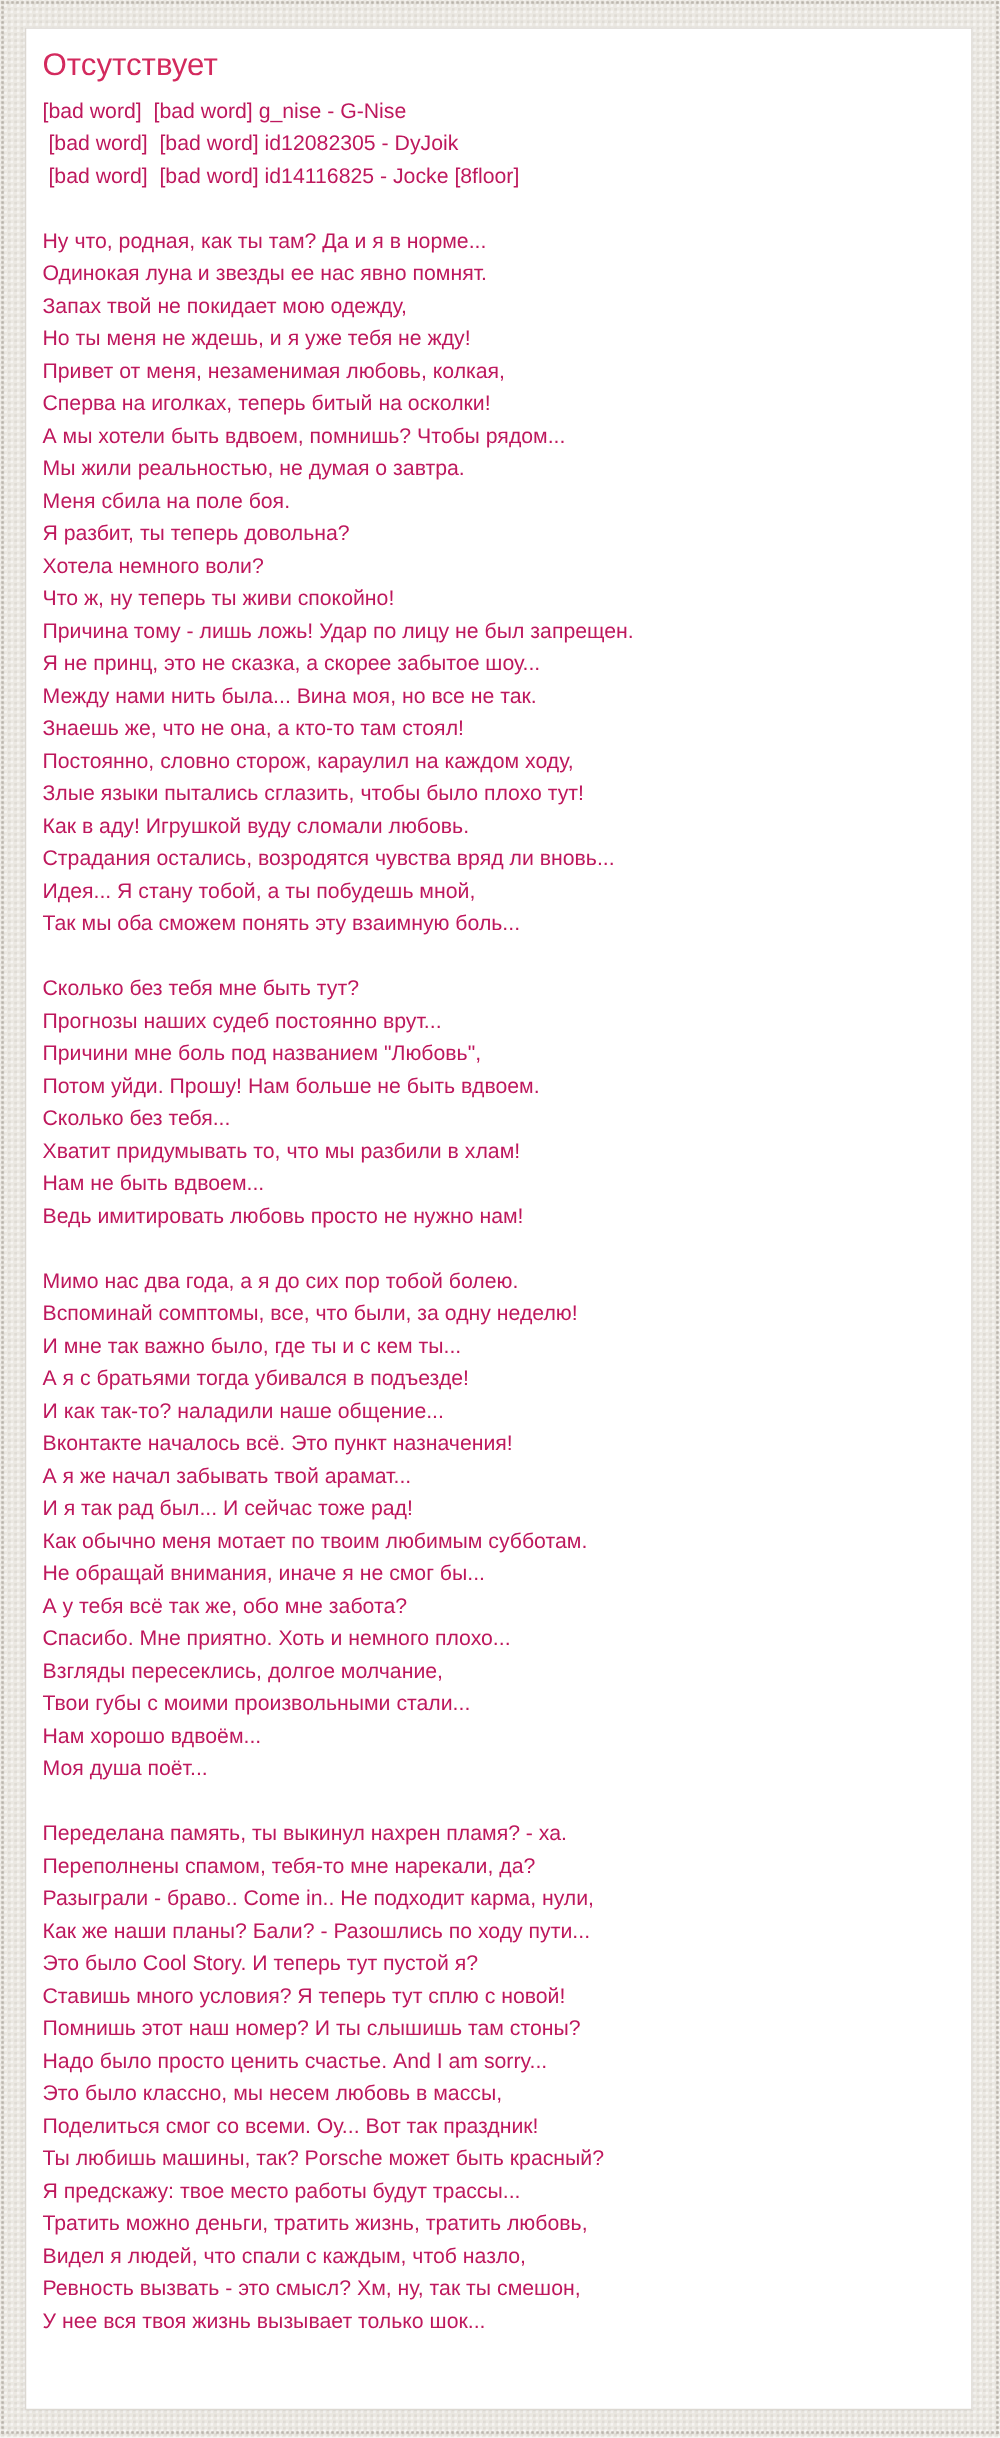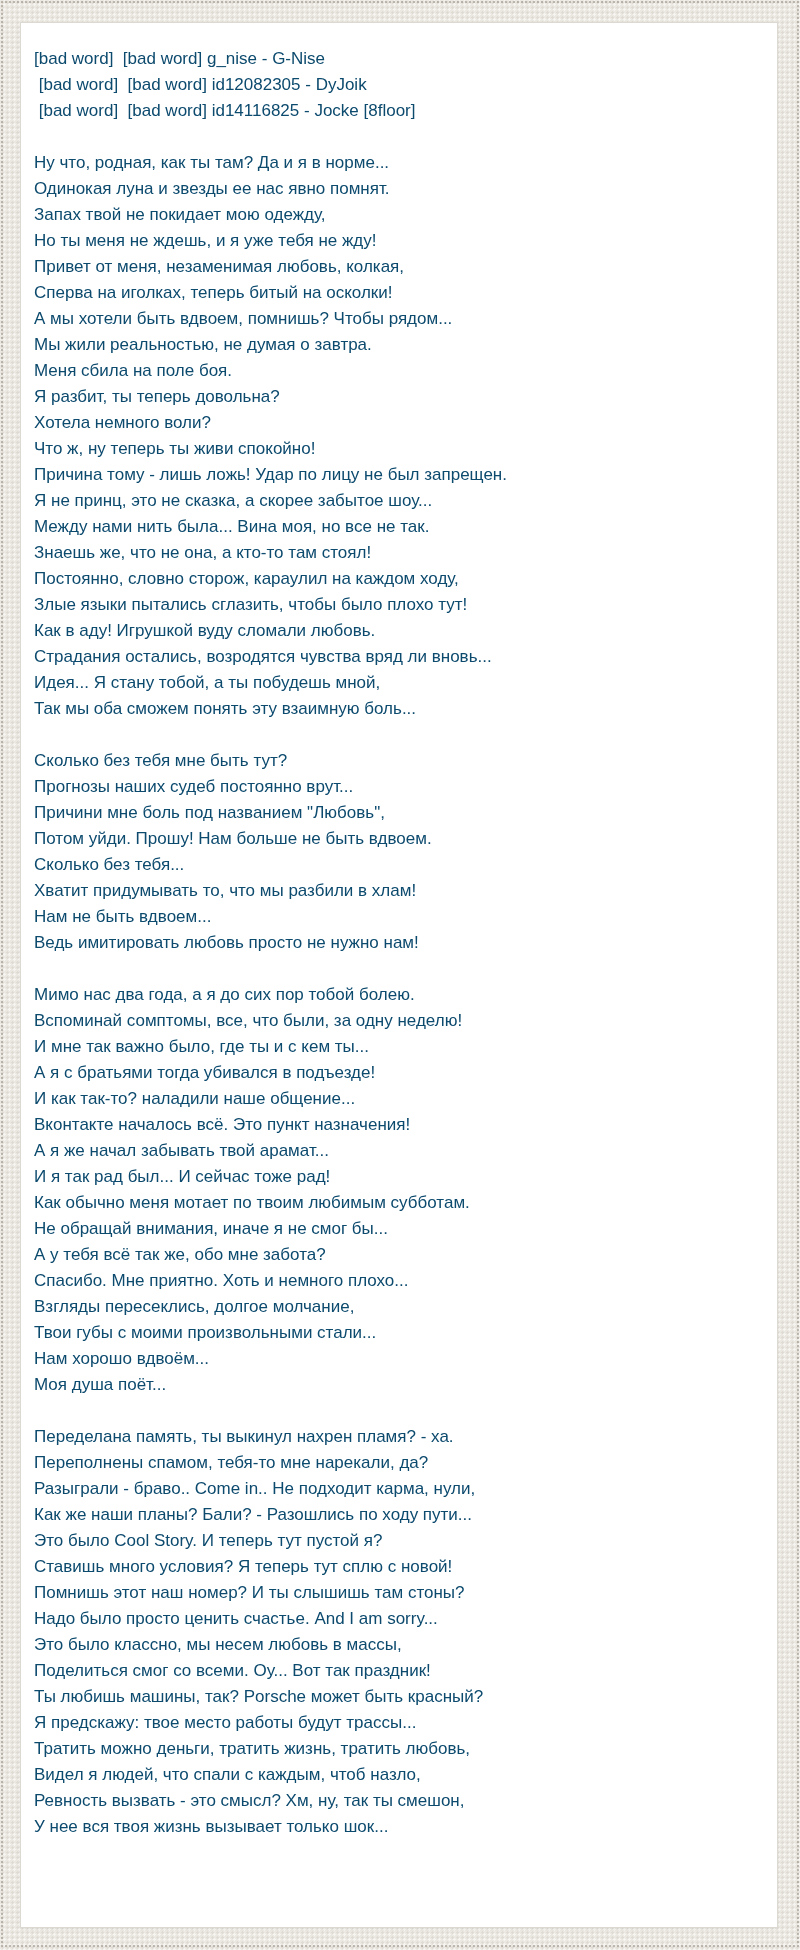--- a/index.html
+++ b/index.html
@@ -55,30 +55,31 @@
   .artist-link {
     color: #68afc0;
     text-decoration: none;
     border-bottom: 1px dashed #8fc3cd;
     cursor: pointer;
   }
   .lyrics-text {
     margin-top: 9px;
     font-size: 17px;
     line-height: 26px;
-    color: #0c4a6e;
+    color: #be185d;
     white-space: pre-wrap;
   }
 </style>
 </head>
 <body>
 
 <div class="page-frame"></div>
 
 <div class="lyrics-card">
+  <h1 class="song-title">Отсутствует</h1>
 
 
   <div class="lyrics-text">[bad word]  [bad word] g_nise - G-Nise
  [bad word]  [bad word] id12082305 - DyJoik
  [bad word]  [bad word] id14116825 - Jocke [8floor]
 
 Ну что, родная, как ты там? Да и я в норме...
 Одинокая луна и звезды ее нас явно помнят.
 Запах твой не покидает мою одежду,
 Но ты меня не ждешь, и я уже тебя не жду!

